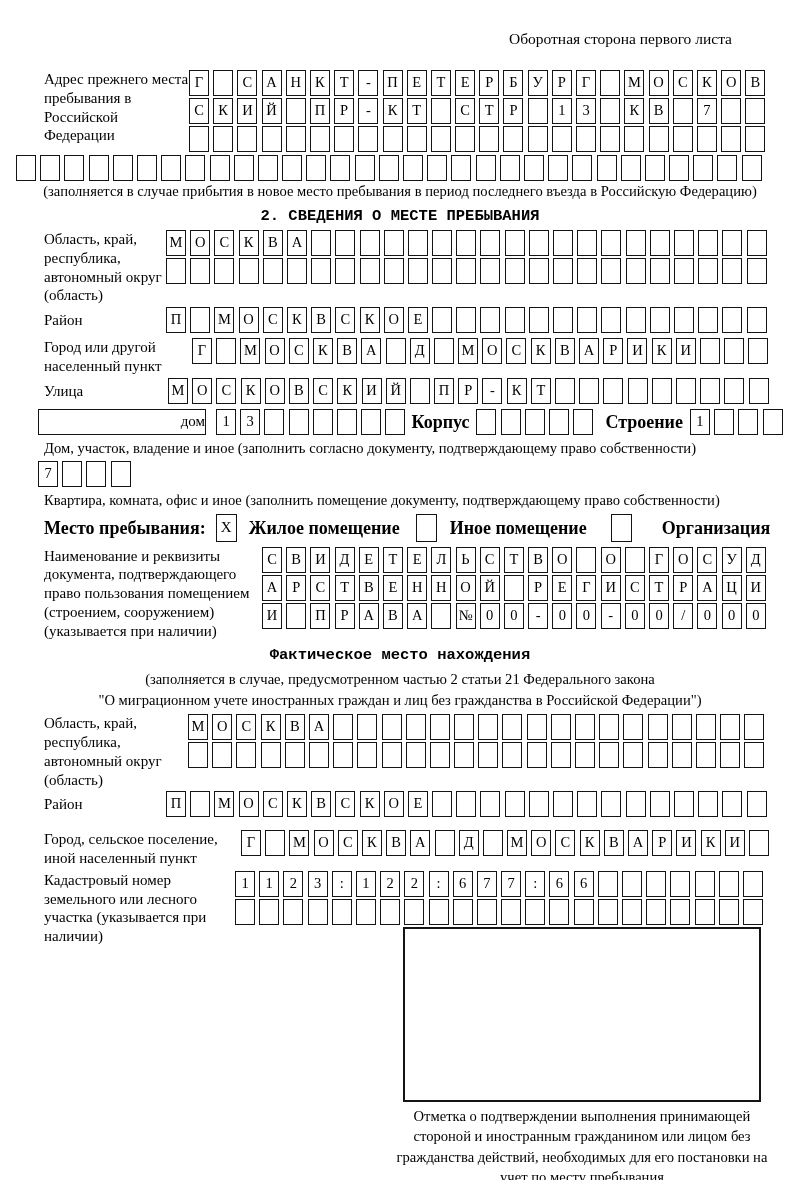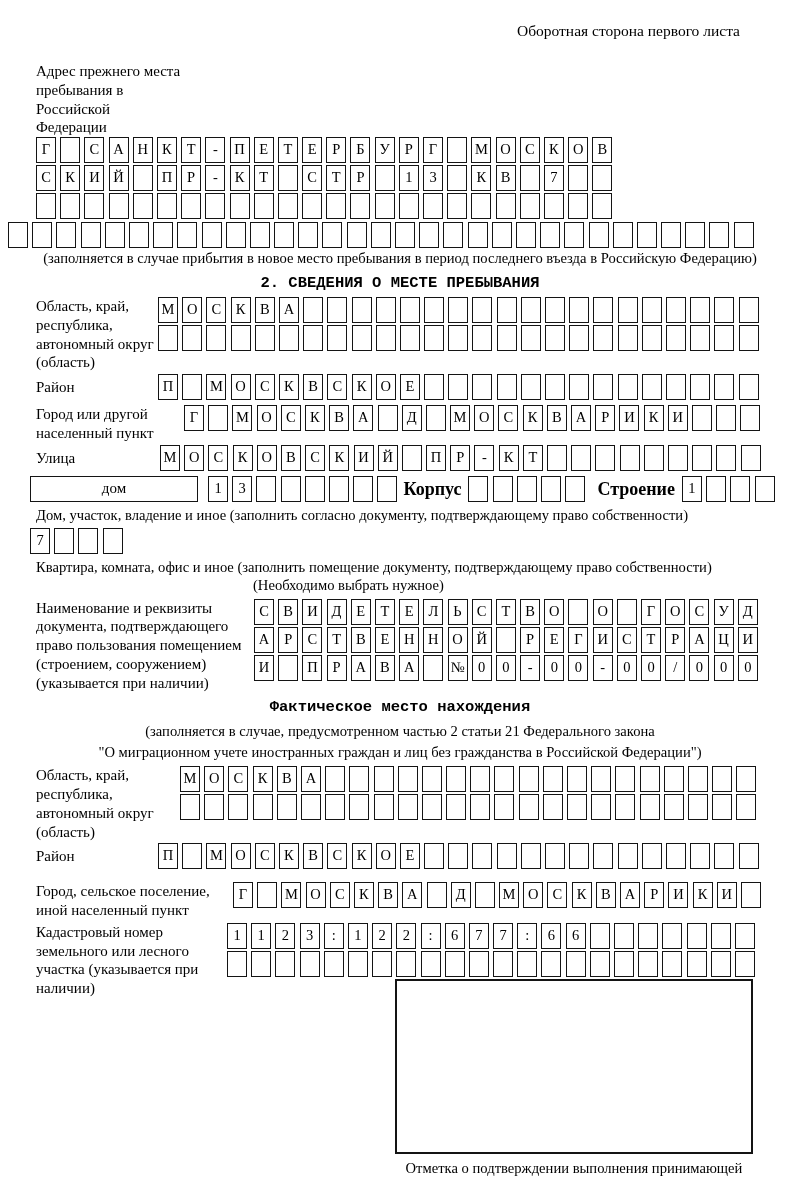--- a/index.html
+++ b/index.html
@@ -1,54 +1,54 @@
 <!DOCTYPE html>
 <html><head>
 <meta charset="utf-8">
 <style>
   html,body{margin:0;padding:0;background:#fff;}
   .page{
     width:800px;height:1180px;box-sizing:border-box;position:relative;
     background:#fff;color:#000;
     font-family:"Liberation Serif", serif;font-size:15px;
-    padding:8px;overflow:hidden;
+    padding:16px;overflow:hidden;
   }
   .hdr{margin-top:14px;margin-right:52px;text-align:right;font-size:15.5px;}
   .frow{display:flex;align-items:flex-start;margin-left:28px;flex-wrap:nowrap;}
   .flabel{flex:none;font-size:15px;line-height:1.25;}
   .gridcol{flex:none;}
   .grid{display:flex;flex-wrap:nowrap;height:26px;margin-bottom:2px;}
   .cell{
     flex:none;display:inline-block;box-sizing:border-box;
     width:20px;height:26px;border:1.6px solid #141414;margin-right:4.2px;
     text-align:center;line-height:23px;font-size:14.5px;
   }
   .chk{
     flex:none;display:inline-block;box-sizing:border-box;
     width:21px;height:28px;border:1.6px solid #141414;
     text-align:center;line-height:25px;font-size:15px;
   }
   .wbox{
     flex:none;box-sizing:border-box;border:1.6px solid #141414;height:26px;
-    text-align:center;line-height:23px;font-size:15px;
+    text-align:right;line-height:23px;font-size:15px;
   }
   .inline-lbl{flex:none;line-height:26px;font-size:18px;font-weight:bold;}
   .cap{font-size:14.6px;}
   .center{text-align:center;}
   .title{font-size:15.5px;font-weight:bold;text-align:center;font-family:Liberation Mono, monospace;}
   .stampbox{box-sizing:border-box;width:358px;height:175px;border:2px solid #141414;background:#fff;}
 </style>
 </head>
 <body>
 
 <div class="page">
 
   <div class="hdr">Оборотная сторона первого листа</div>
 
-  <div class="frow" style="margin-top:22px;flex-direction:column;">
+  <div class="frow" style="margin-top:22px;">
     <div class="flabel" style="width:145px;">Адрес прежнего места пребывания в Российской Федерации</div>
     <div class="gridcol">
       <div class="grid">
           <span class="cell">Г</span>
           <span class="cell"></span>
           <span class="cell">С</span>
           <span class="cell">А</span>
           <span class="cell">Н</span>
           <span class="cell">К</span>
           <span class="cell">Т</span>
@@ -346,21 +346,29 @@
   <div class="frow" style="margin-left:22px;margin-top:4px;">
     <div class="grid">
         <span class="cell">7</span>
         <span class="cell"></span>
         <span class="cell"></span>
         <span class="cell"></span>
       </div>
   </div>
   <div class="cap" style="margin-left:28px;margin-top:3px;">Квартира, комната, офис и иное (заполнить помещение документу, подтверждающему право собственности)</div>
 
-  <div class="cap" style="margin-left:245px;margin-top:1px;">(Необходимо выбрать нужное)</div>
+  <div class="frow" style="margin-top:5px;align-items:center;">
+    <div class="inline-lbl">Место пребывания:</div>
+    <div class="chk" style="margin-left:10px;">X</div>
+    <div class="inline-lbl" style="margin-left:12px;">Жилое помещение</div>
+    <div class="chk" style="margin-left:16px;"></div>
+    <div class="inline-lbl" style="margin-left:13px;">Иное помещение</div>
+    <div class="chk" style="margin-left:24px;"></div>
+    <div class="inline-lbl" style="margin-left:30px;">Организация</div>
+  </div>
 
   <div class="frow" style="margin-top:5px;">
     <div class="flabel" style="width:218px;">Наименование и реквизиты документа, подтверждающего право пользования помещением (строением, сооружением) (указывается при наличии)</div>
     <div class="gridcol">
       <div class="grid">
           <span class="cell">С</span>
           <span class="cell">В</span>
           <span class="cell">И</span>
           <span class="cell">Д</span>
           <span class="cell">Е</span>

